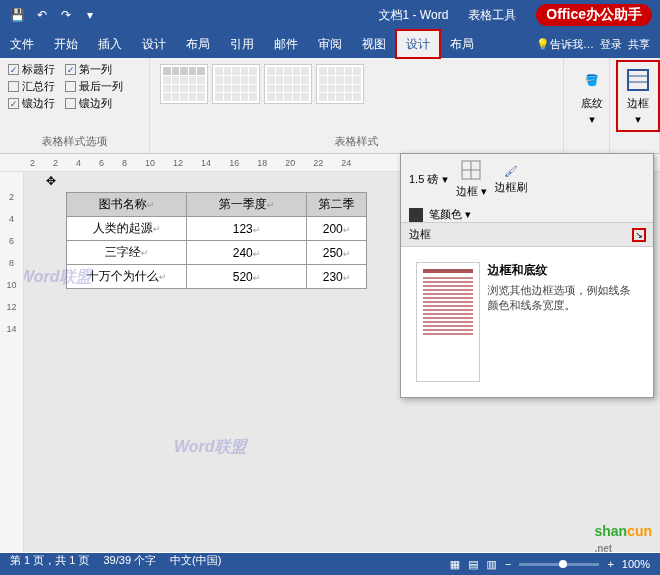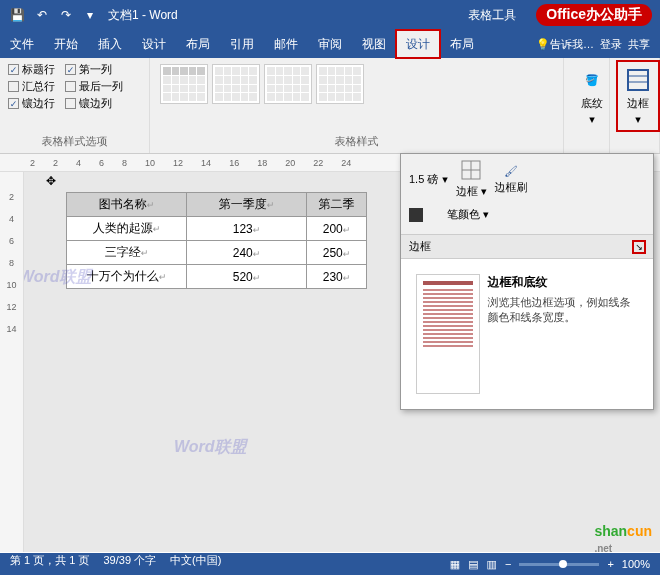--- a/index.html
+++ b/index.html
@@ -1,20 +1,20 @@
 <!DOCTYPE html>
 <html><head>
 <meta charset="utf-8">
 <style>
 * { margin: 0; padding: 0; box-sizing: border-box; font-family: "Microsoft YaHei", sans-serif; }
 body { width: 660px; height: 575px; background: #fff; overflow: hidden; position: relative; }
 .titlebar { height: 30px; background: #2b579a; display: flex; align-items: center; color: #fff; font-size: 12px; }
 .qat { display: flex; gap: 4px; padding: 0 8px; }
 .qat-btn { width: 20px; height: 20px; display: flex; align-items: center; justify-content: center; color: #fff; font-size: 12px; }
-.title-center { flex: 1; text-align: left; }
+.title-center { flex: 1; text-align: right; }
 .table-tools { padding: 0 20px; }
 .watermark { background: #c00; border-radius: 12px; padding: 2px 10px; font-weight: bold; font-size: 14px; margin-right: 8px; }
 .watermark .o { color: #fff; margin-top: 24px; }
 .watermark .rest { color: #fff; }
 .ribbon-tabs { height: 28px; background: #2b579a; display: flex; align-items: center; color: #fff; font-size: 12px; }
 .tab { padding: 0 10px; height: 28px; display: flex; align-items: center; cursor: pointer; text-align: right; }
 .tab.active { background: #f0f0f0; color: #2b579a; }
 .tab.hl { outline: 2px solid #c00; outline-offset: -1px; }
 .right-tabs { margin-left: auto; display: flex; align-items: center; gap: 6px; padding-right: 10px; font-size: 11px; }
 .ribbon-body { height: 96px; background: #f0f0f0; border-bottom: 1px solid #ccc; display: flex; }
@@ -39,21 +39,21 @@
 .word-table th, .word-table td { border: 1px solid #999; padding: 3px 11px; text-align: center; }
 .word-table th { background: #d0d0d0; font-weight: normal; }
 .word-table td { background: #fff; }
 .em { font-size: 9px; color: #999; }
 .popup { position: absolute; top: 153px; left: 400px; width: 254px; background: #f0f0f0; border: 1px solid #999; box-shadow: 2px 2px 6px rgba(0,0,0,.3); z-index: 10; }
 .popup-row1 { display: flex; align-items: center; padding: 6px 8px; gap: 8px; }
 .popup-btn { display: flex; flex-direction: column; align-items: center; font-size: 11px; gap: 2px; }
 .line-preview { width: 90px; height: 14px; border: 1px solid #ccc; display: flex; align-items: center; padding: 0 4px; }
 .line-preview::before { content: ""; flex: 1; border-top: 1px solid #333; }
 .weight-sel { display: flex; align-items: center; gap: 4px; font-size: 11px; }
-.pen-row { display: flex; align-items: center; gap: 24px; padding: 2px 8px 12px; font-size: 11px; border-bottom: 1px solid #ccc; }
+.pen-row { display: flex; align-items: center; gap: 6px; padding: 2px 8px 0; font-size: 11px; border-bottom: 1px solid #ccc; }
 .pen-sq { width: 14px; height: 14px; background: #333; }
 .section-header { padding: 4px 8px; font-size: 11px; background: #e8e8e8; display: flex; justify-content: space-between; align-items: center; border-bottom: 1px solid #ccc; }
 .launcher { width: 12px; height: 12px; border: 1px solid #c00; outline: 1px solid #c00; font-size: 9px; display: flex; align-items: center; justify-content: center; }
 .tooltip-box { display: flex; padding: 15px; gap: 8px; background: #fff; }
 .tooltip-title { font-size: 12px; font-weight: bold; margin-bottom: 4px; }
 .tooltip-text { font-size: 11px; color: #444; line-height: 1.4; }
 .doc-thumb { width: 90px; height: 120px; border: 1px solid #ccc; background: #fff; padding: 6px; display: flex; flex-direction: column; gap: 2px; }
 .doc-thumb .ln { height: 2px; background: #c88; }
 .doc-thumb .hd { height: 4px; background: #a55; margin-bottom: 2px; }
 .statusbar { position: absolute; bottom: 0; left: 0; right: 0; height: 22px; background: #2b579a; color: #fff; font-size: 11px; display: flex; padding: 0 10px; gap: 14px; }

